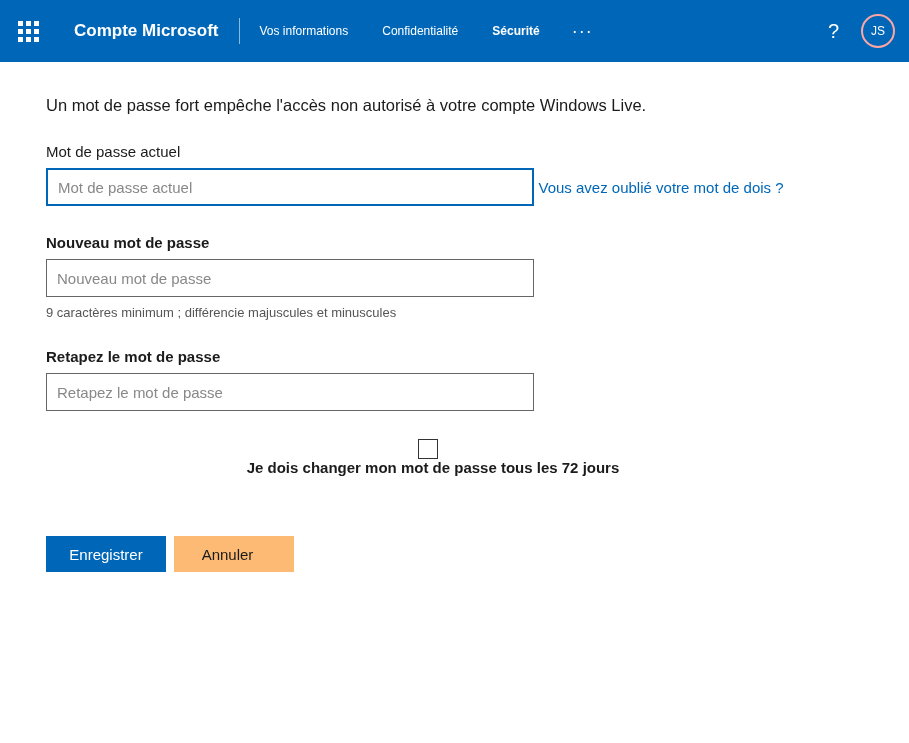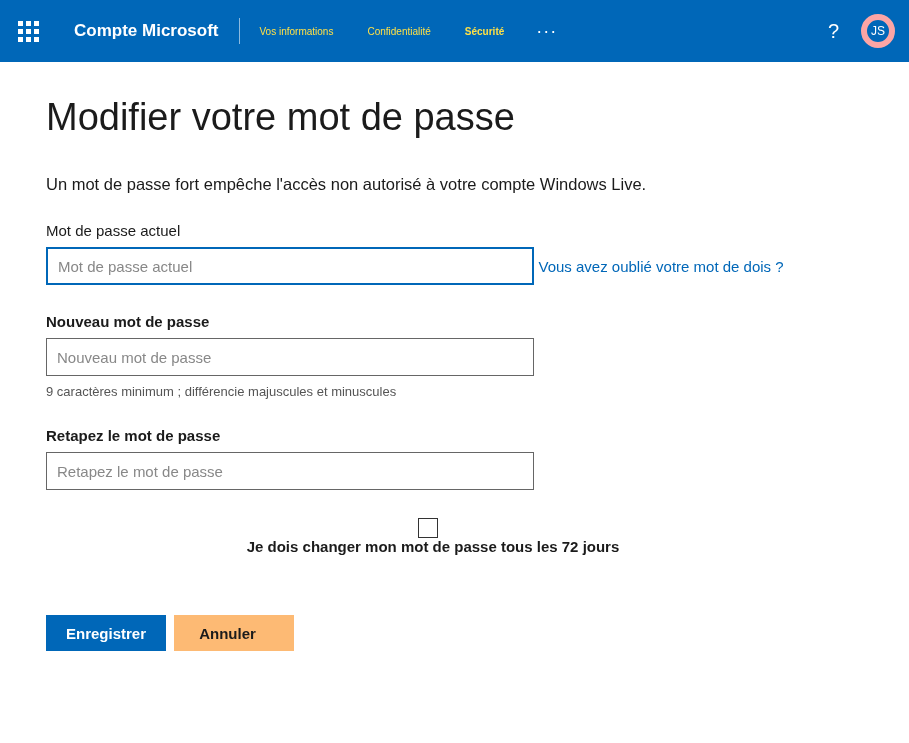--- a/index.html
+++ b/index.html
@@ -40,22 +40,22 @@
   .vrule {
     width: 1px; height: 26px; background: rgba(255,255,255,.55);
     margin: 0 20px 0 20px;
   }
   .nav {
     display: flex;
     gap: 34px;
     align-items: center;
   }
   .nav a {
-    color: #fde047;
-    font-size: 10px;
+    color: #ffffff;
+    font-size: 12px;
     font-weight: 400;
     text-decoration: none;
     white-space: nowrap;
     cursor: pointer;
   }
   .nav a.active { font-weight: 600; }
   .more-dots {
     color: #fff;
     font-size: 18px;
     letter-spacing: 1px;
@@ -65,21 +65,21 @@
   .header-spacer { flex: 1; }
   .help-icon {
     color: #fff;
     font-size: 20px;
     font-weight: 300;
     margin-right: 22px;
     cursor: pointer;
   }
   .avatar {
     width: 34px; height: 34px;
-    border: 6px solid #fca5a5;
+    border: 2px solid #fca5a5;
     border-radius: 50%;
     display: flex;
     align-items: center;
     justify-content: center;
     font-size: 12px;
     color: #fff;
     cursor: pointer;
   }
 
   
@@ -153,21 +153,20 @@
   }
   .button-row { display: flex; gap: 8px; }
   .btn {
     min-width: 120px;
     height: 36px;
     border: none;
     font-size: 15px;
     font-family: inherit;
     cursor: pointer;
     padding: 0 20px;
-    font-weight: bold;
   }
   .btn-primary { background: #0067b8; color: #fff; }
   .btn-secondary { background: #fdba74; color: #1b1b1b; padding-left: 7px; }
 </style>
 </head>
 <body>
 
 <div class="header">
   <div class="waffle">
     <span></span>
@@ -187,21 +186,20 @@
     <a>Confidentialité</a>
     <a class="active">Sécurité</a>
   </nav>
   <div class="more-dots">···</div>
   <div class="header-spacer"></div>
   <div class="help-icon">?</div>
   <div class="avatar">JS</div>
 </div>
 
 <div class="main">
-  <h1>Modifier votre mot de passe</h1>
   <p class="subtitle">Un mot de passe fort empêche l'accès non autorisé à votre compte Windows Live.</p>
 
   <div class="field-group">
     <label class="label">Mot de passe actuel</label>
     <input type="password" class="focused" placeholder="Mot de passe actuel" style="">
     <a class="forgot-link">Vous avez oublié votre mot de dois ?</a>
   </div>
 
   <div class="field-group">
     <label class="label bold">Nouveau mot de passe</label>

